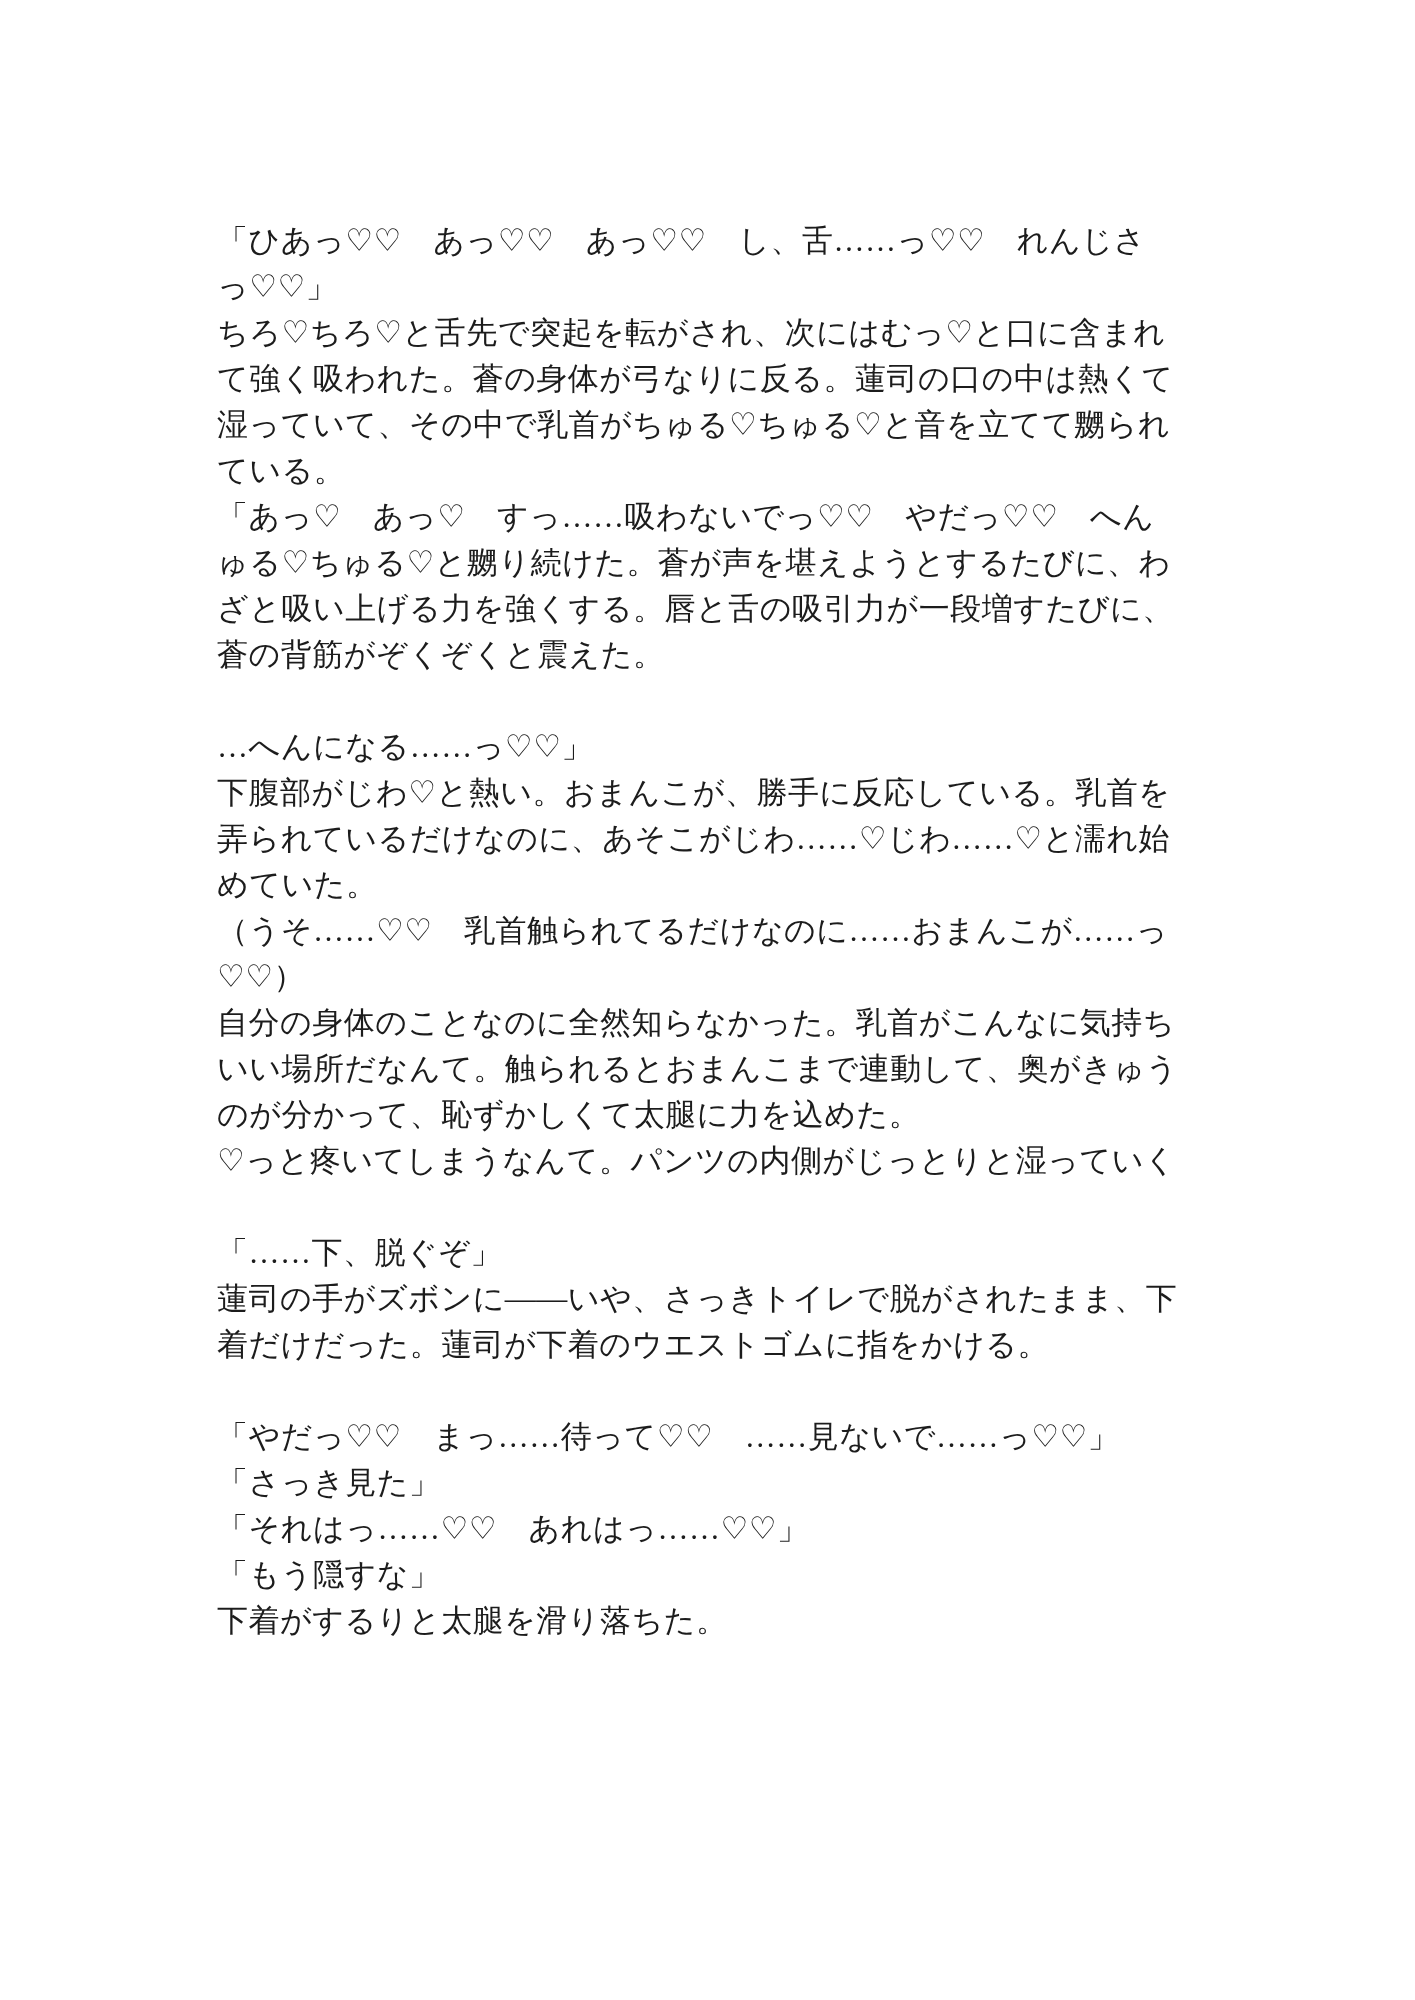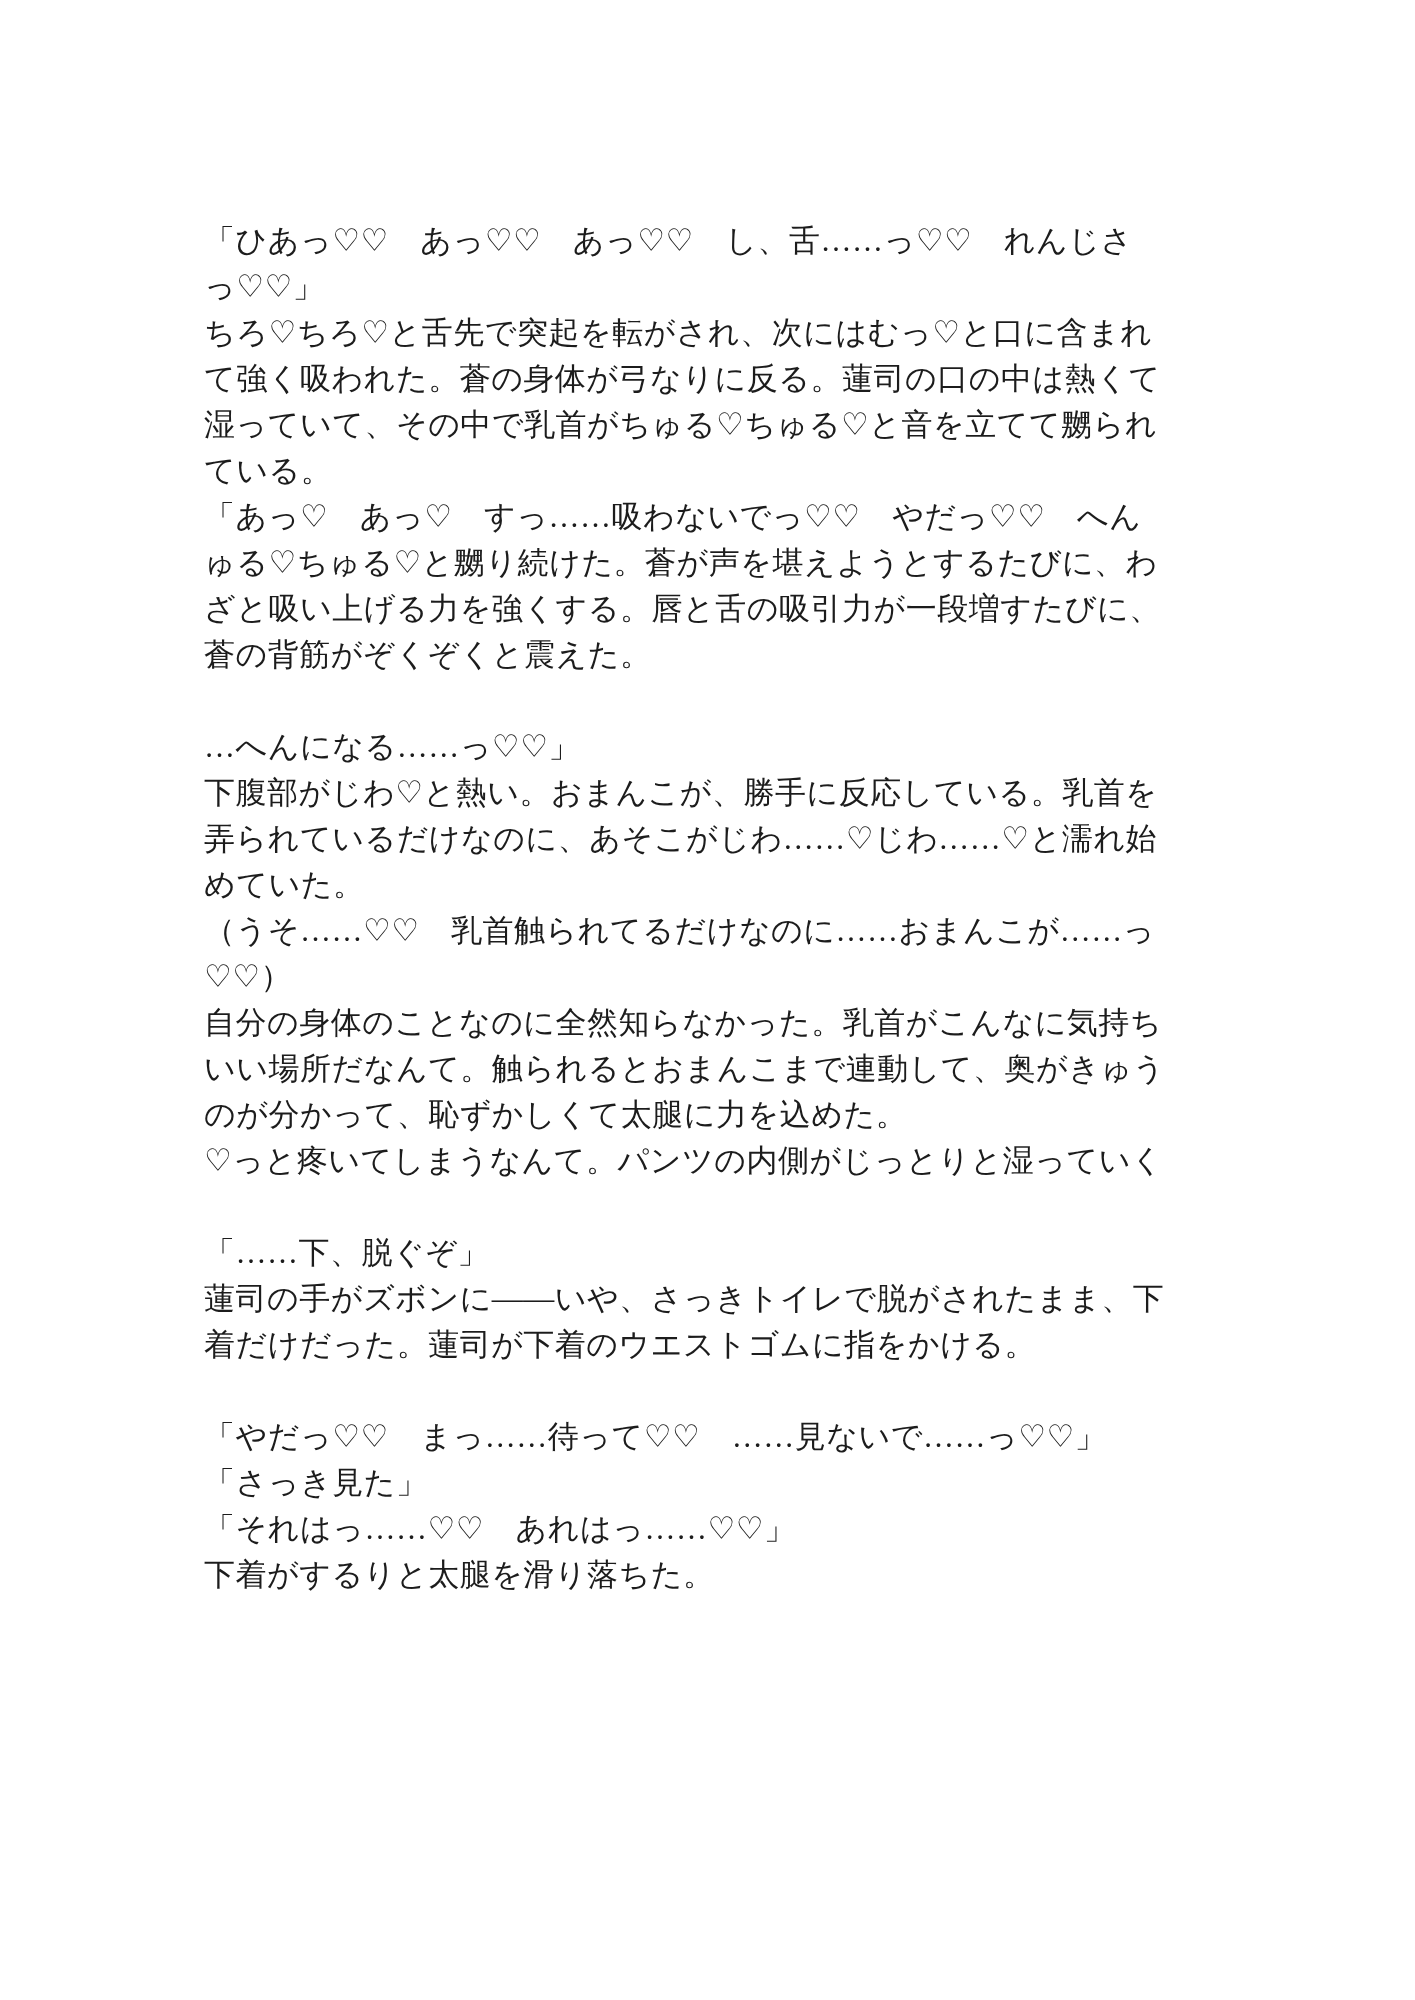--- a/index.html
+++ b/index.html
@@ -9,21 +9,21 @@
   }
   .page {
     position: relative;
     width: 1415px;
     height: 2000px;
     background: #ffffff;
     overflow: hidden;
   }
   .text-block {
     position: absolute;
-    left: 204px;
+    left: 217px;
     top: 218px;
     width: 1000px;
   }
   .line {
     height: 46px;
     line-height: 46px;
     font-family: "Liberation Serif", "DejaVu Serif", serif;
     font-size: 31px;
     letter-spacing: 0.5px;
     color: #1c1c1c;
@@ -58,15 +58,16 @@
     <div class="line">のが分かって、恥ずかしくて太腿に力を込めた。</div>
     <div class="line">♡っと疼いてしまうなんて。パンツの内側がじっとりと湿っていく</div>
     <div class="line"></div>
     <div class="line">「……下、脱ぐぞ」</div>
     <div class="line">蓮司の手がズボンに——いや、さっきトイレで脱がされたまま、下</div>
     <div class="line">着だけだった。蓮司が下着のウエストゴムに指をかける。</div>
     <div class="line"></div>
     <div class="line">「やだっ♡♡　まっ……待って♡♡　……見ないで……っ♡♡」</div>
     <div class="line">「さっき見た」</div>
     <div class="line">「それはっ……♡♡　あれはっ……♡♡」</div>
+    <div class="line">「もう隠すな」</div>
     <div class="line">下着がするりと太腿を滑り落ちた。</div>
   </div>
 </div>
 
 </body></html>

